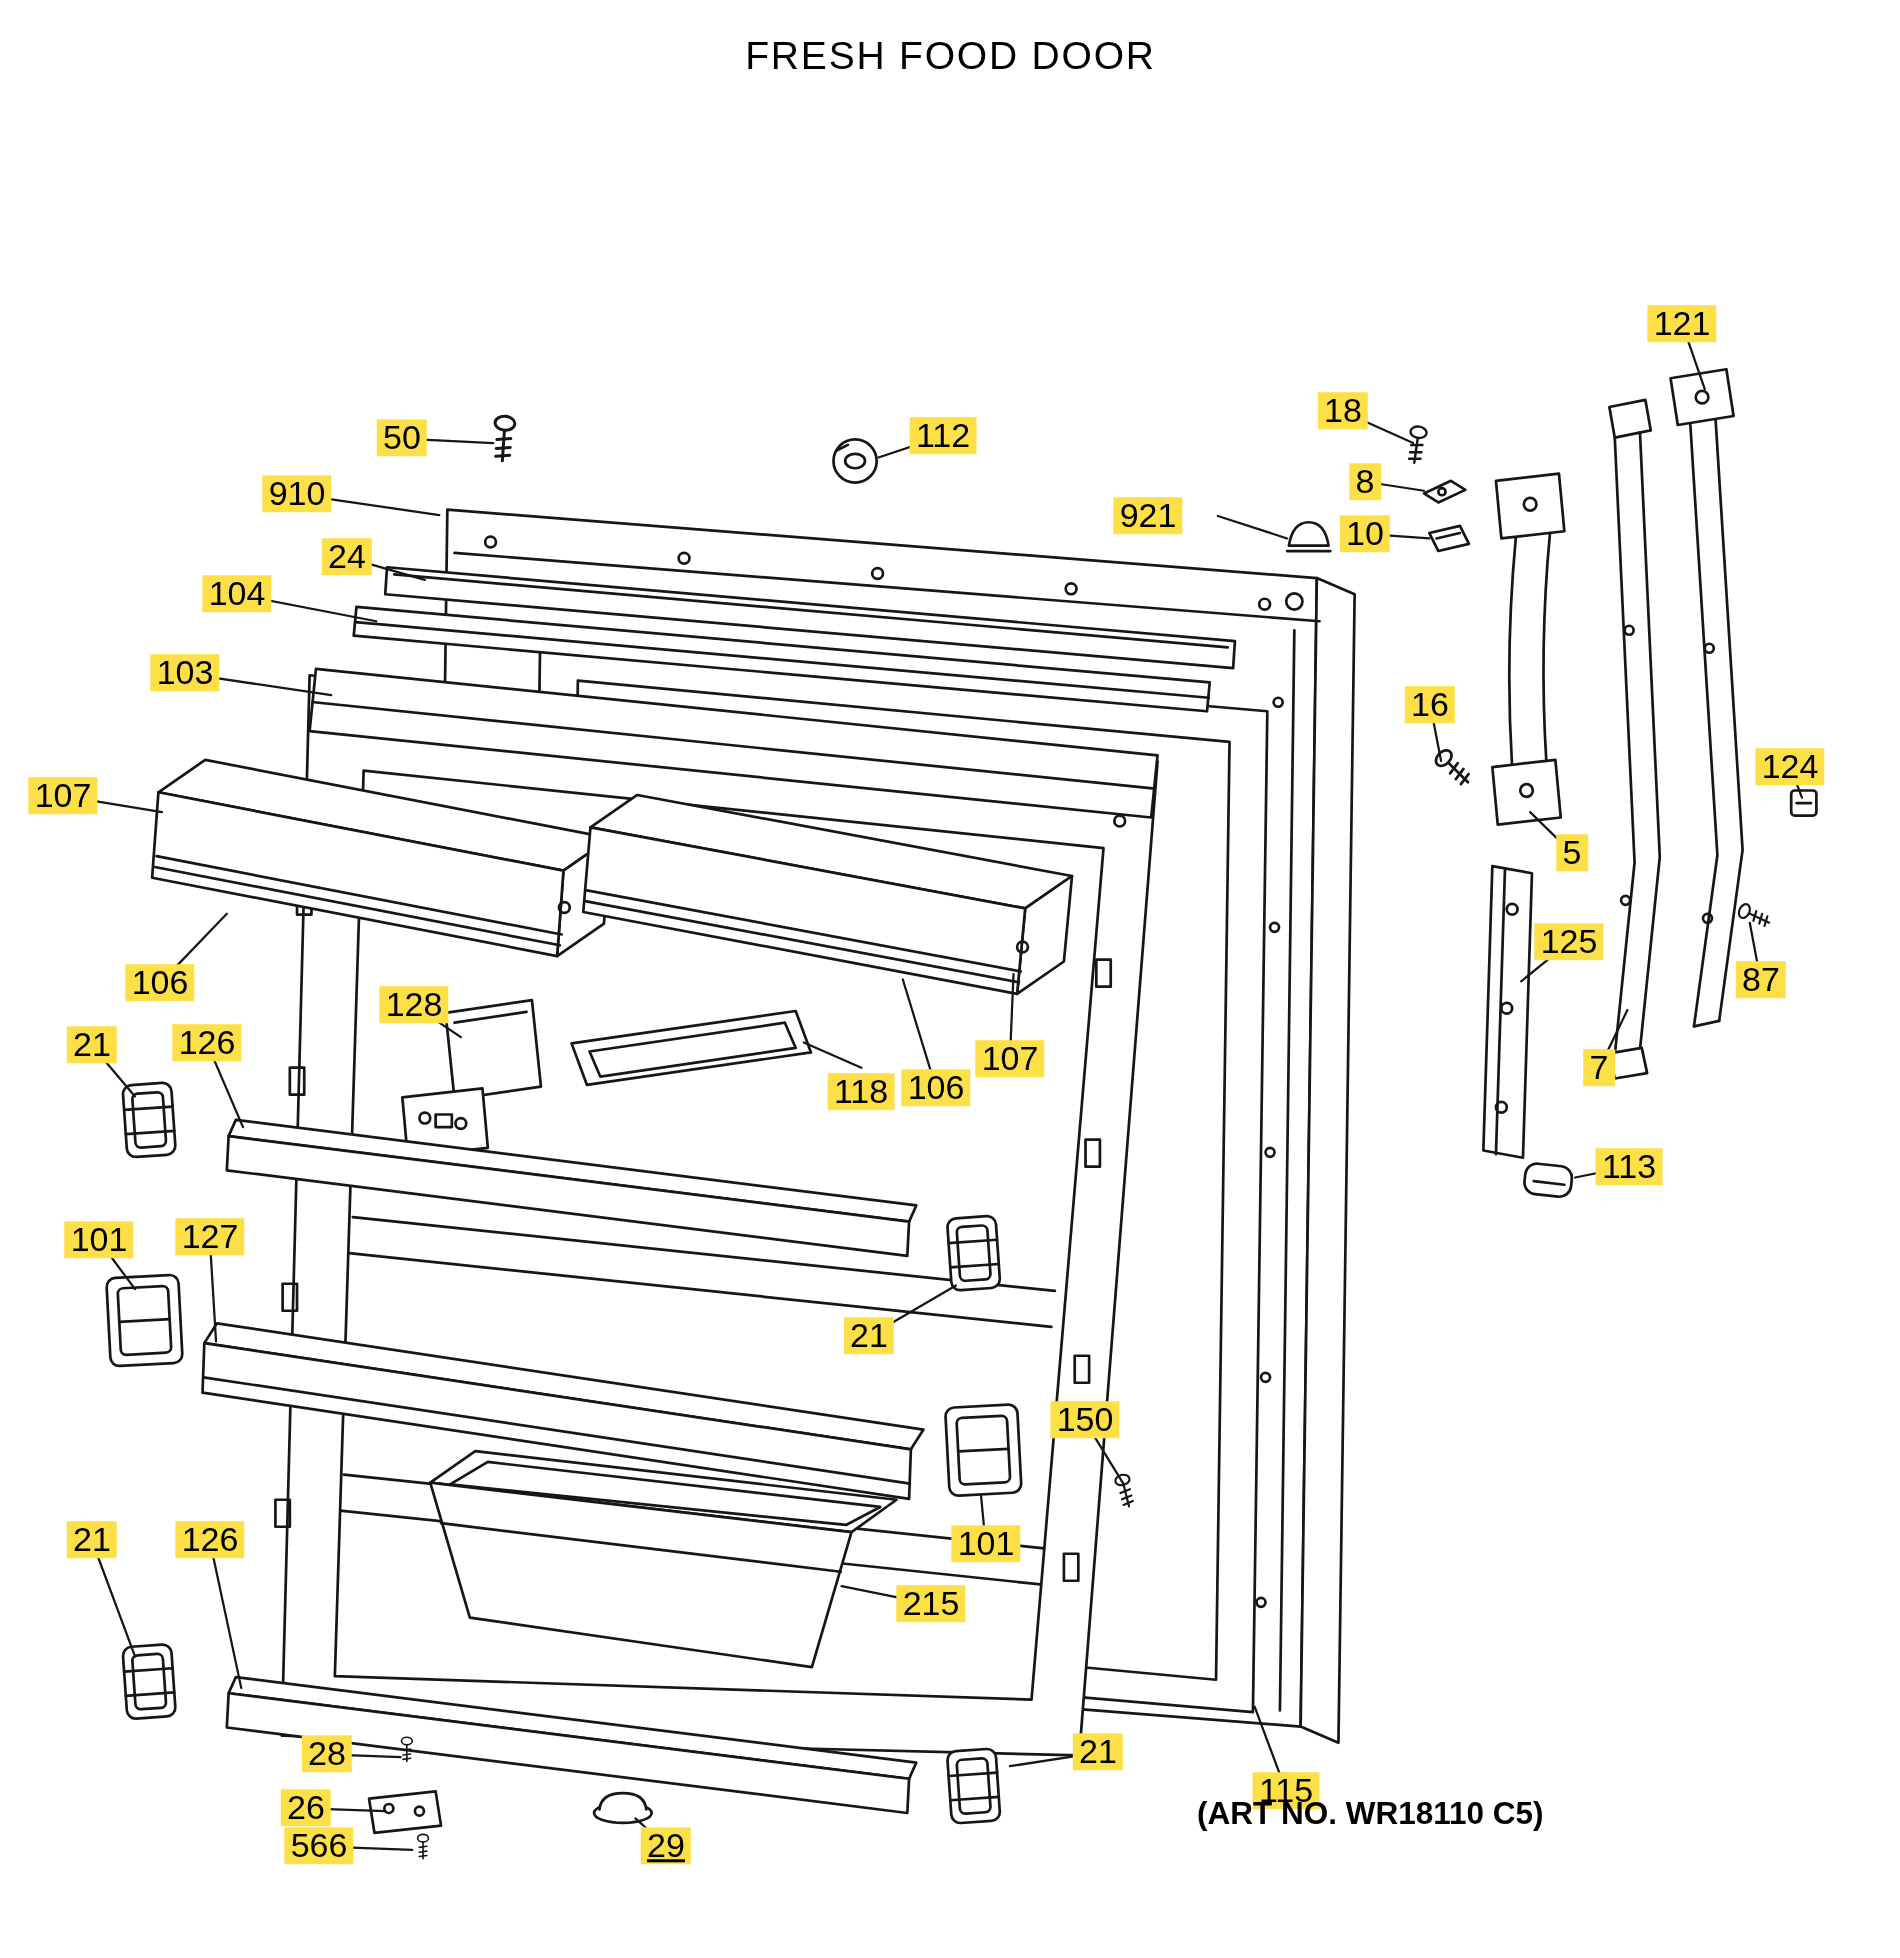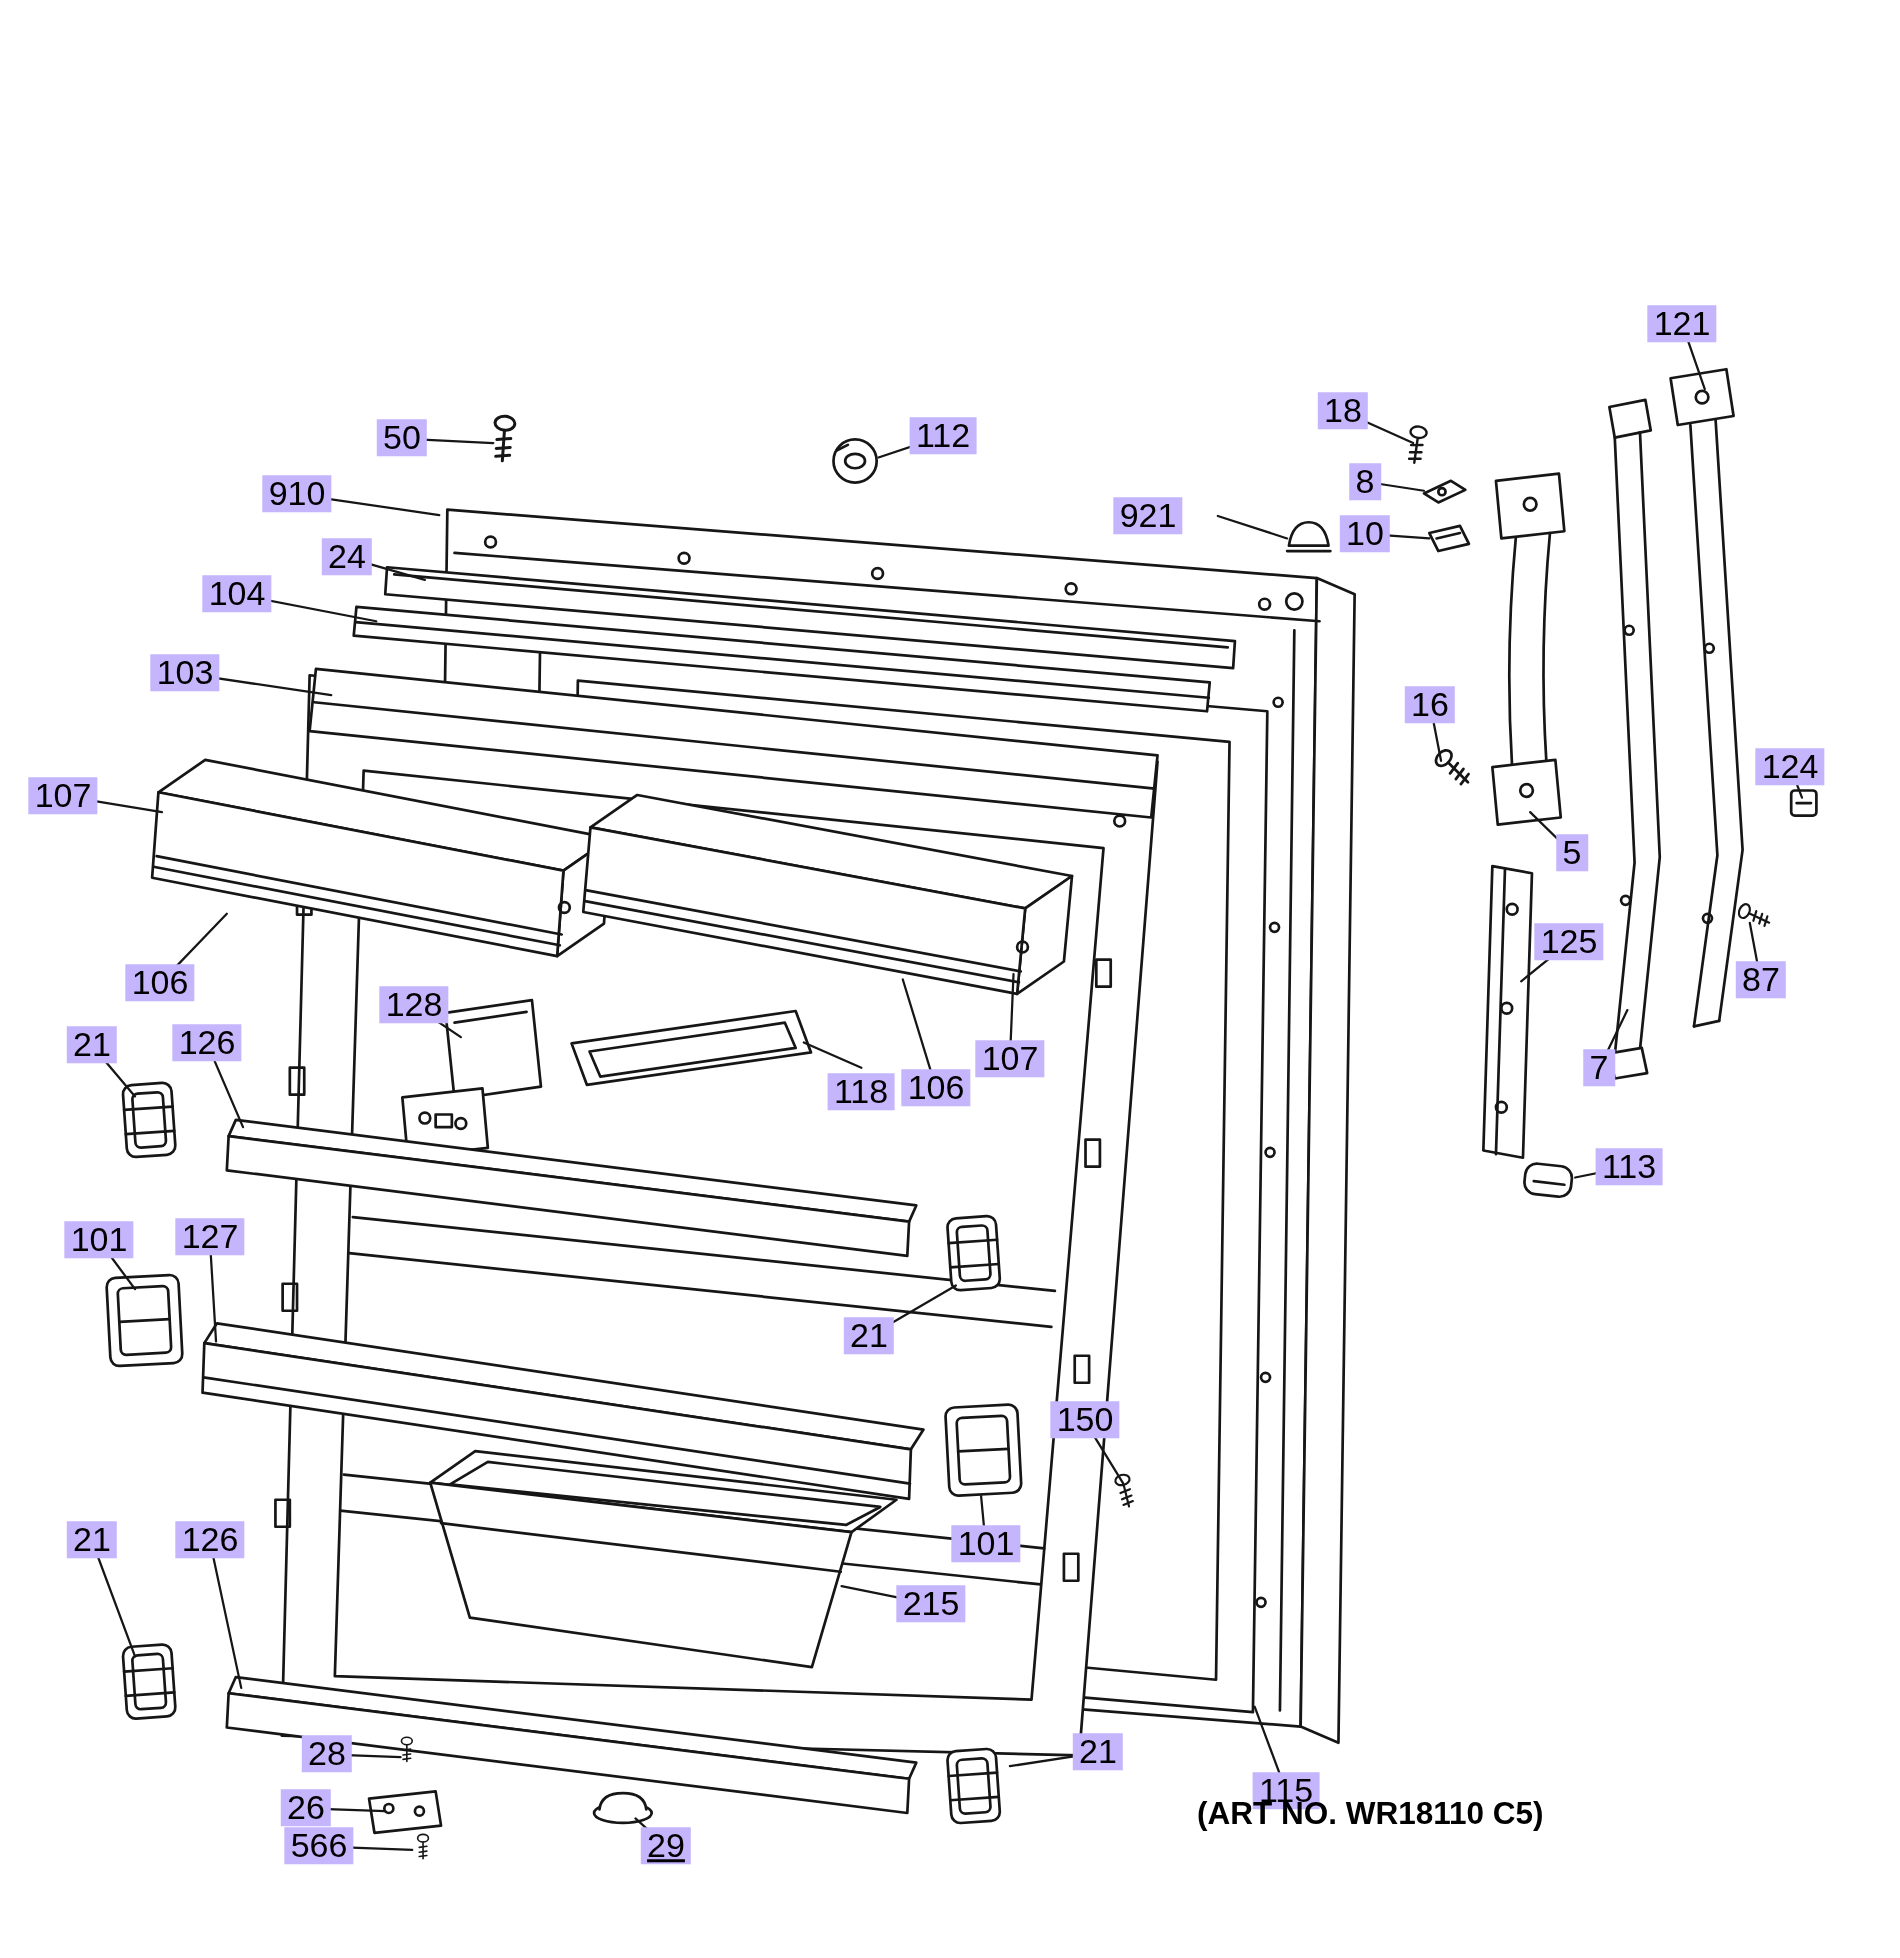--- a/index.html
+++ b/index.html
@@ -13,28 +13,29 @@
   }
   .artno{
     position:absolute;left:1197px;top:1795px;font-size:31.5px;font-weight:700;white-space:nowrap;
   }
   svg.art{position:absolute;left:0;top:0;}
   svg.art *{stroke:#161616;stroke-width:3;fill:none;stroke-linejoin:round;stroke-linecap:round;}
   svg.art .w{fill:#ffffff;}
   #leader-lines line{stroke-width:2.5;}
   .callout{
     position:absolute;transform:translate(-50%,-50%);
-    font-size:34px;line-height:1.05;background:#c4b5fd;padding:0.9px 6.3px;white-space:nowrap;
+    font-size:34px;line-height:1.05;background:#fde047;padding:0.9px 6.3px;white-space:nowrap;
   }
 </style>
 </head>
 <body>
 
 <div class="page">
 
+  <div class="title">FRESH FOOD DOOR</div>
 
   <svg class="art" width="1901" height="1959" viewBox="0 0 2112 2176">
 
     <defs>
       <g id="screw-sym">
         <ellipse cx="0" cy="0" rx="10" ry="7" class="w"></ellipse>
         <line x1="0" y1="7" x2="0" y2="38"></line>
         <line x1="-7" y1="17" x2="7" y2="15"></line>
         <line x1="-7" y1="26" x2="7" y2="24"></line>
         <line x1="-7" y1="34" x2="7" y2="32"></line>

